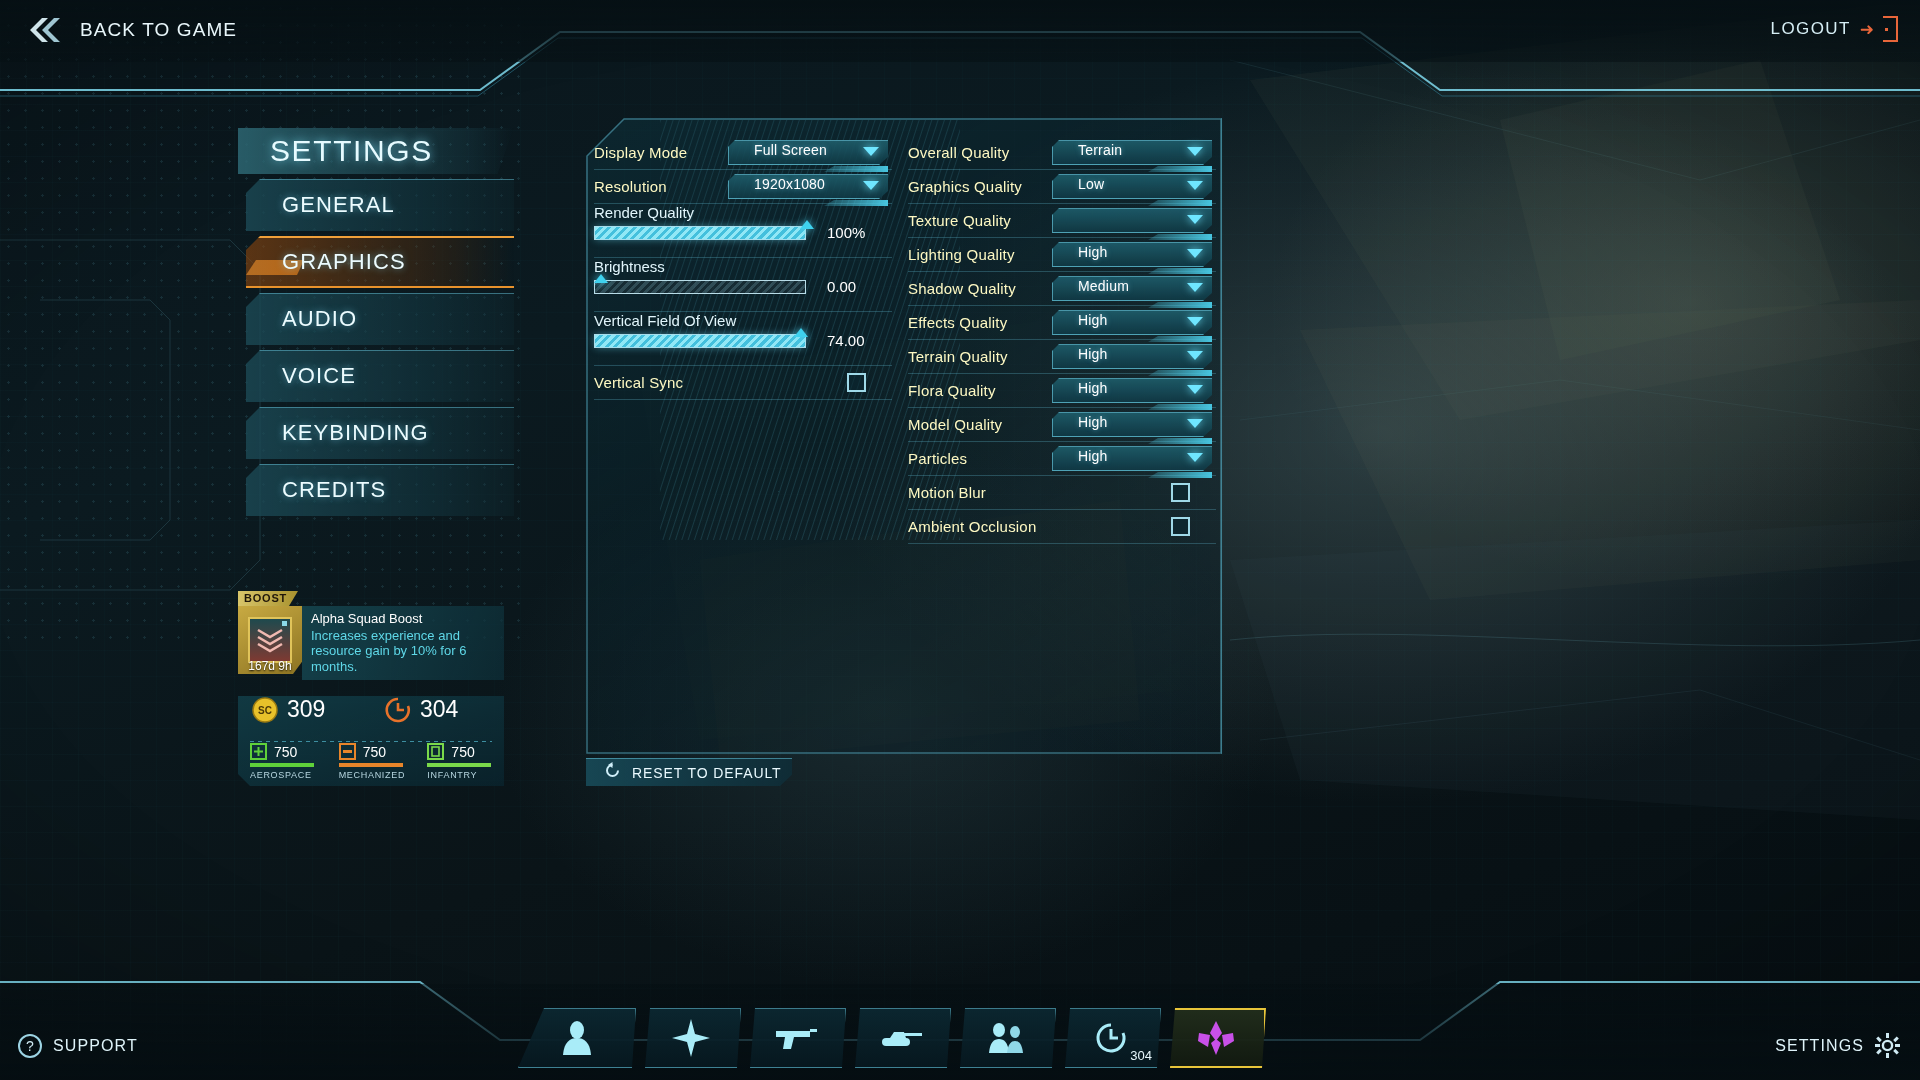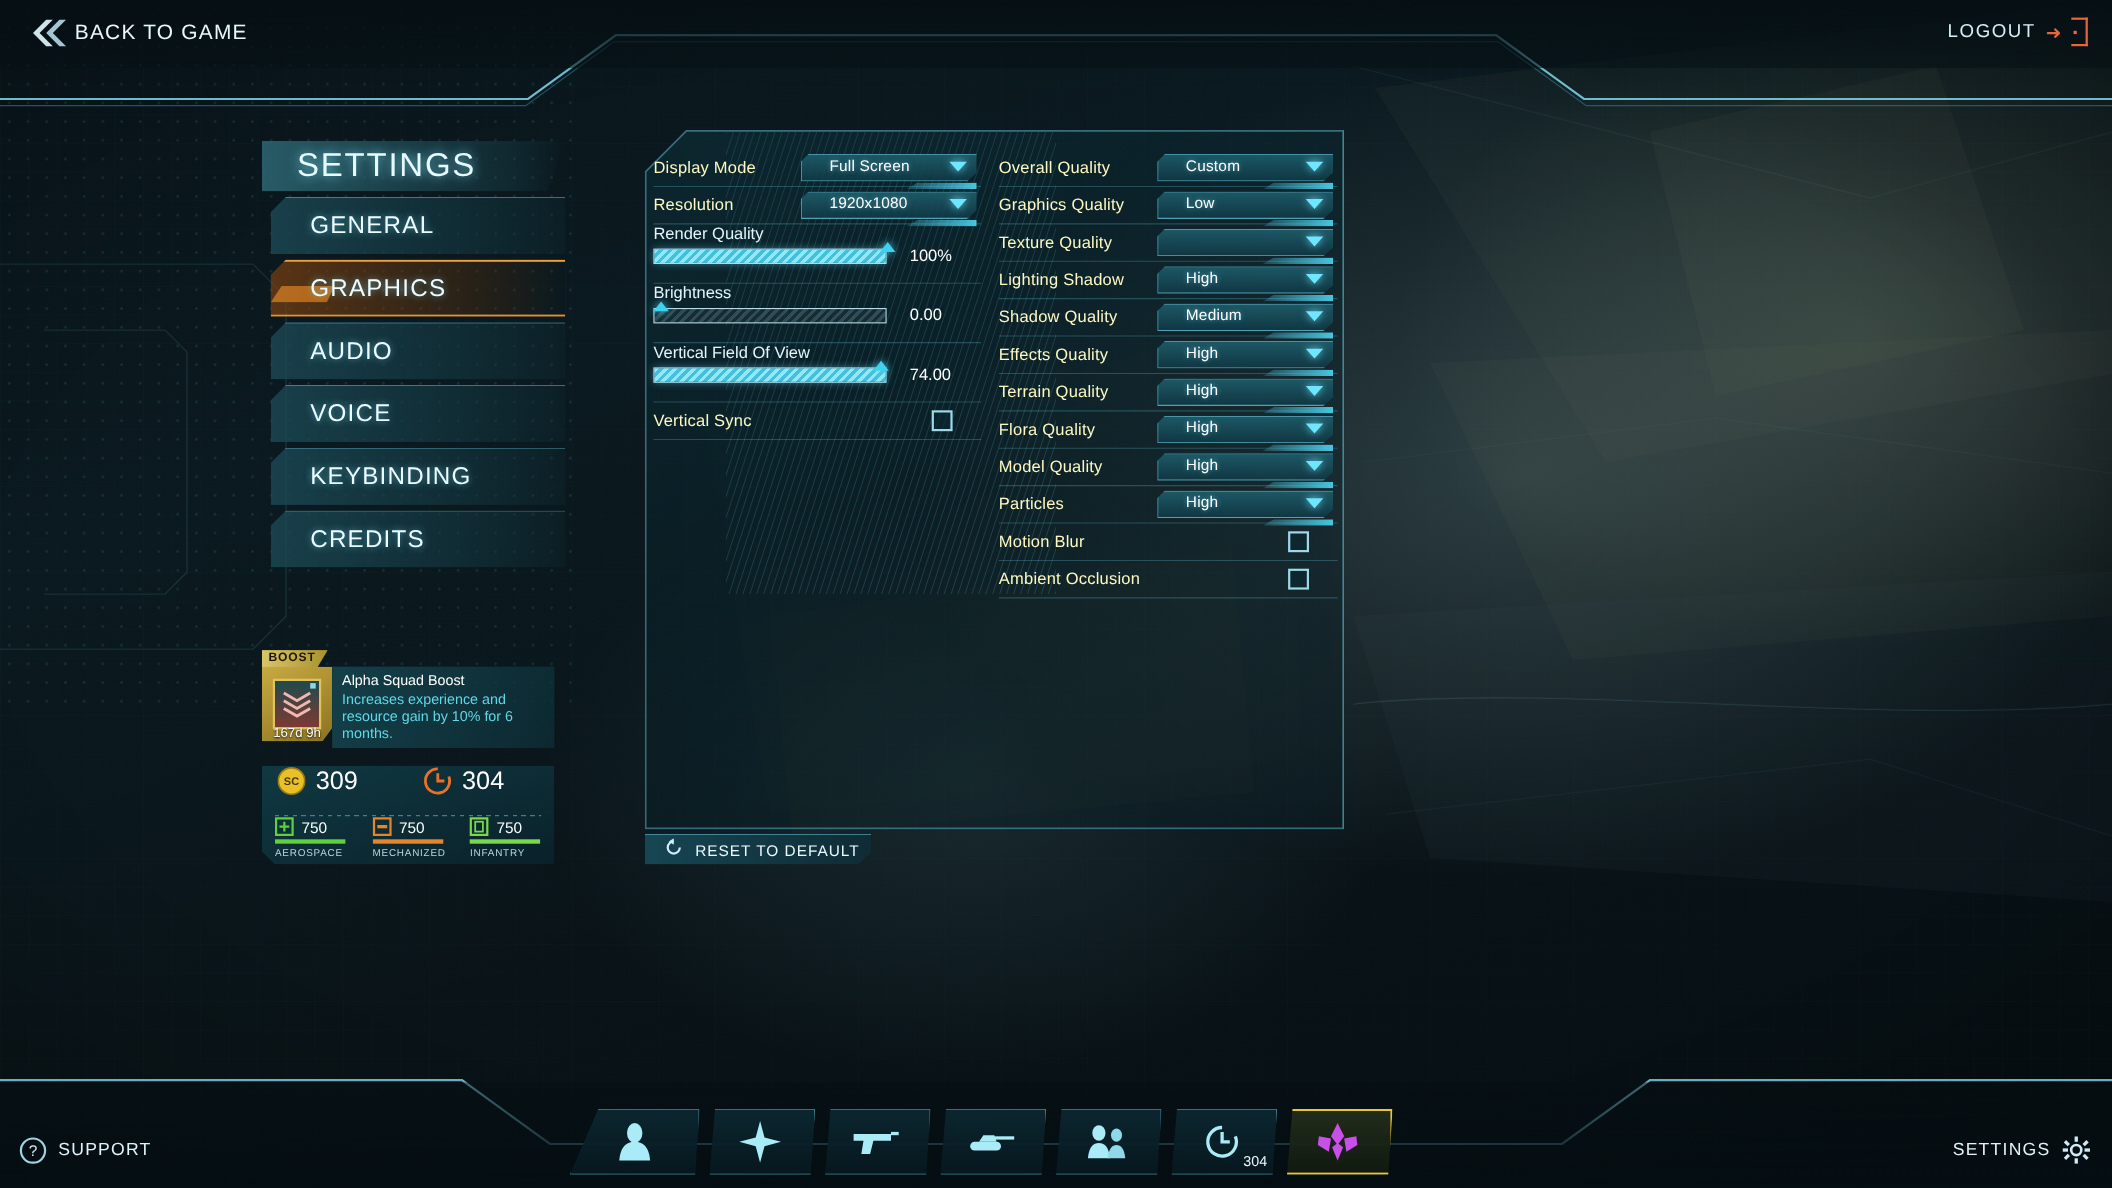--- a/index.html
+++ b/index.html
@@ -30,21 +30,21 @@
     background-image:radial-gradient(rgba(90,170,190,.30) 1px, transparent 1.4px);
     background-size:17px 17px;
   }
   .vignette { position:absolute; inset:0; z-index:2; pointer-events:none;
     background:radial-gradient(ellipse 120% 110% at 50% 50%, transparent 42%, rgba(0,0,0,.62) 100%);
   }
 
   
   .topbar { position:absolute; left:0; top:0; width:1920px; height:62px; z-index:6;
     background:linear-gradient(180deg, rgba(6,16,20,.96), rgba(6,16,20,.55)); }
-  .back-btn { position:absolute; left:16px; top:8px; display:flex; align-items:center; gap:8px;
+  .back-btn { position:absolute; left:16px; top:8px; display:flex; align-items:center; gap:20px;
     height:44px; padding:0 10px; cursor:pointer; }
   .chev { display:flex; }
   .chev svg { display:block; }
   .back-label { font-size:19px; letter-spacing:1.1px; color:#e9f7fb; font-weight:400; }
   .logout { position:absolute; right:22px; top:16px; display:flex; align-items:center; gap:9px; cursor:pointer; }
   .logout-label { font-size:17px; letter-spacing:1.4px; color:#d6eef5; }
   .logout-arrow { color:#e8663a; font-size:17px; }
   .door { width:15px; height:26px; border:2px solid #e8663a; border-left:none; position:relative; }
   .door:after { content:''; position:absolute; left:2px; top:10px; width:3px; height:3px; background:#e8663a; }
 
@@ -360,21 +360,21 @@
           <div class="row-label">Vertical Sync</div>
           <div class="cb"></div>
         </div>
       </div>
 
     <div class="col col-r" id="colR">
         <div class="row">
           <div class="row-label">Overall Quality</div>
           <div class="dd">
             <div class="dd-shape"></div>
-            <div class="dd-val">Custom</div>
+            <div class="dd-val">Terrain</div>
             <div class="dd-car"></div>
             <div class="dd-under"></div>
           </div>
         </div>
         <div class="row">
           <div class="row-label">Graphics Quality</div>
           <div class="dd">
             <div class="dd-shape"></div>
             <div class="dd-val">Low</div>
             <div class="dd-car"></div>
@@ -384,21 +384,21 @@
         <div class="row">
           <div class="row-label">Texture Quality</div>
           <div class="dd empty">
             <div class="dd-shape"></div>
             <div class="dd-val"></div>
             <div class="dd-car"></div>
             <div class="dd-under"></div>
           </div>
         </div>
         <div class="row">
-          <div class="row-label">Lighting Shadow</div>
+          <div class="row-label">Lighting Quality</div>
           <div class="dd">
             <div class="dd-shape"></div>
             <div class="dd-val">High</div>
             <div class="dd-car"></div>
             <div class="dd-under"></div>
           </div>
         </div>
         <div class="row">
           <div class="row-label">Shadow Quality</div>
           <div class="dd">

